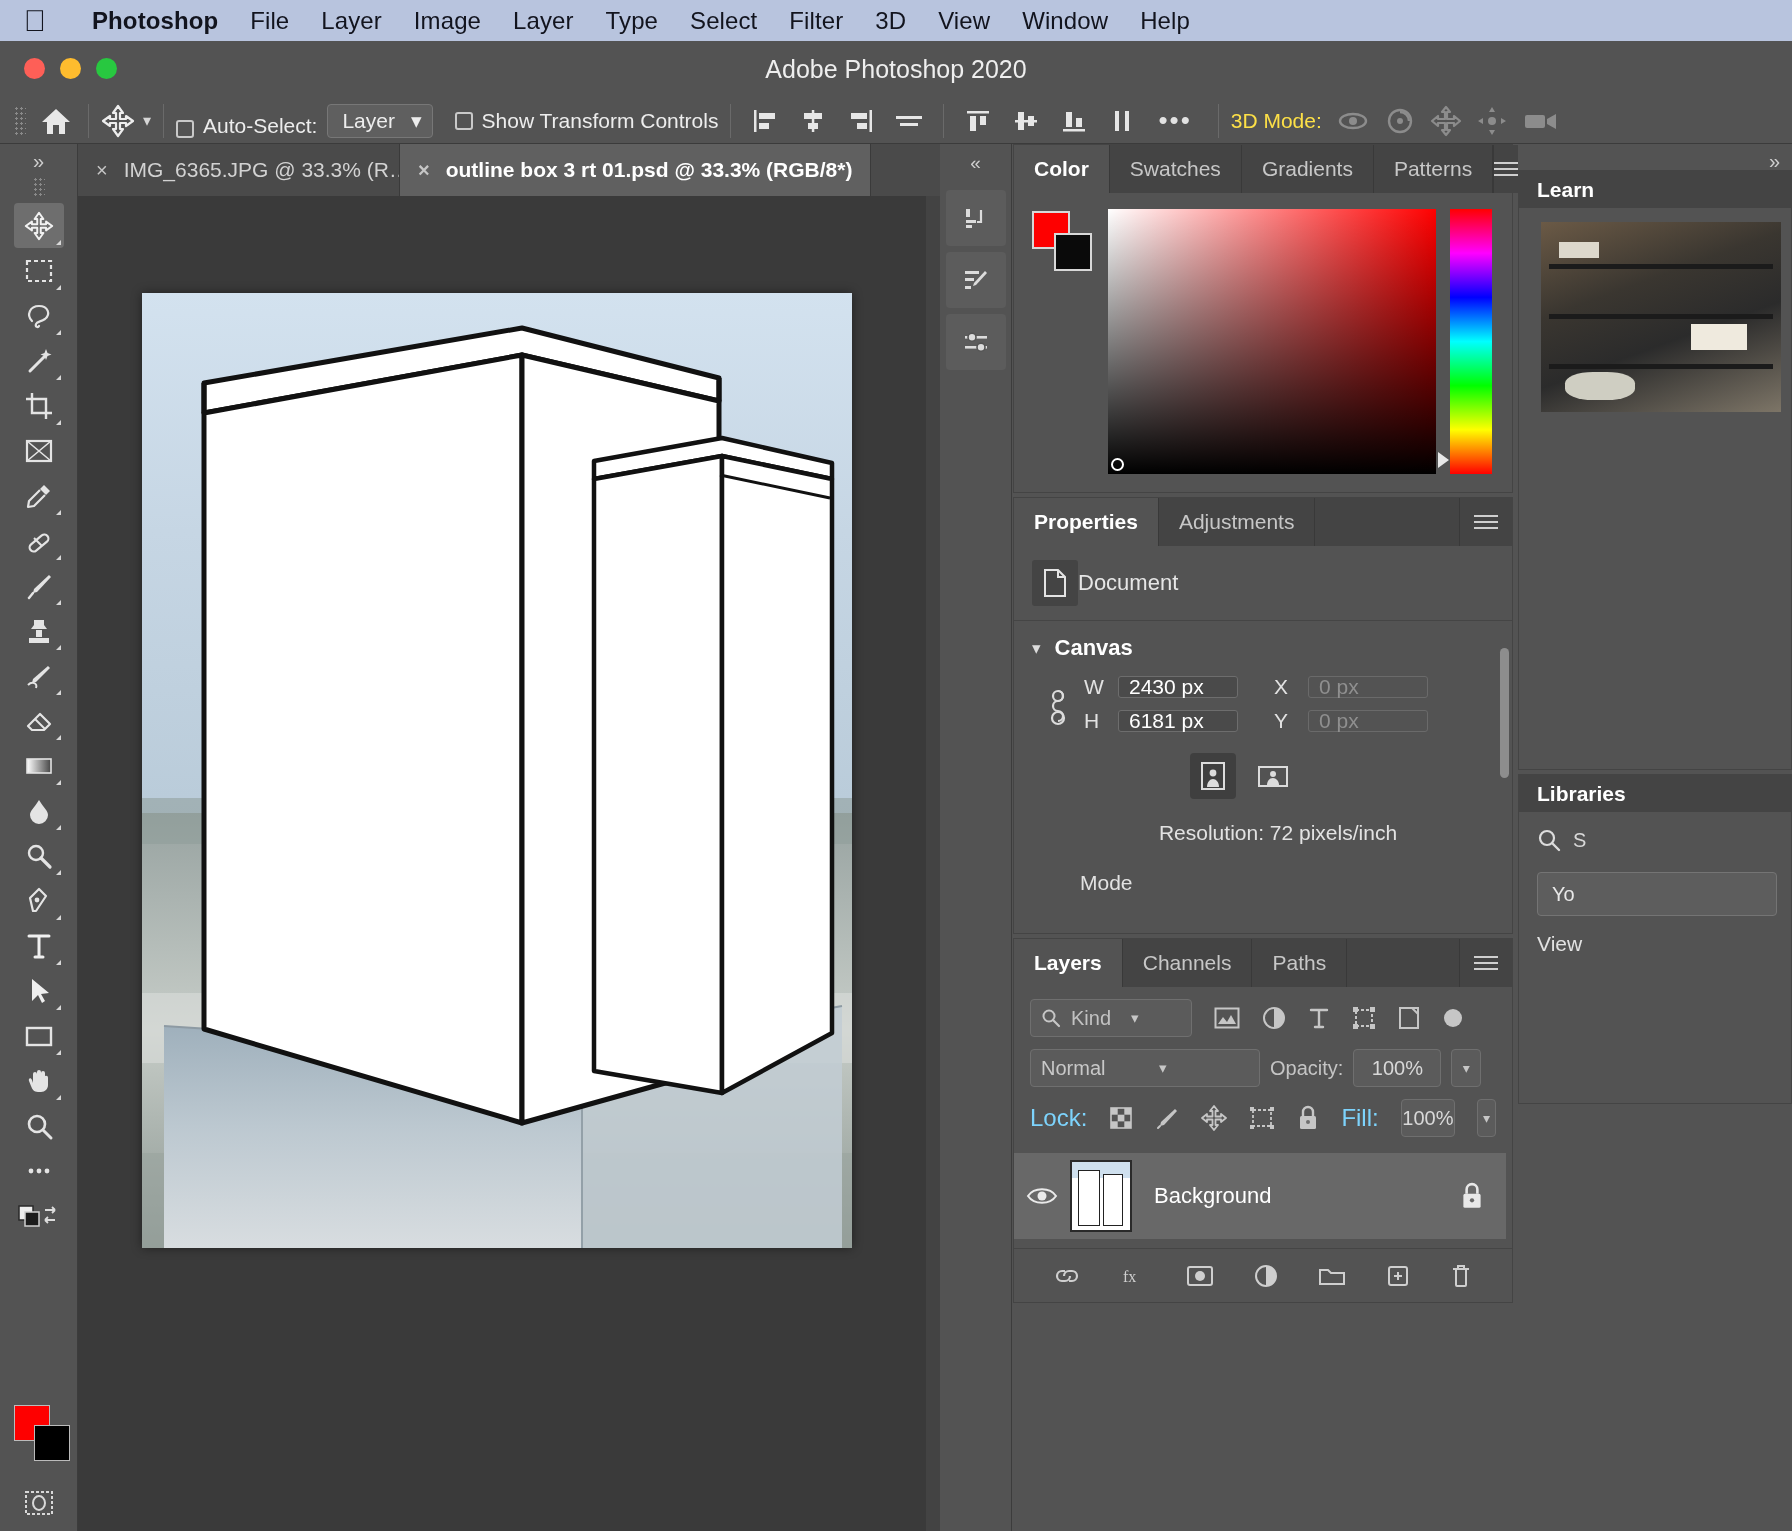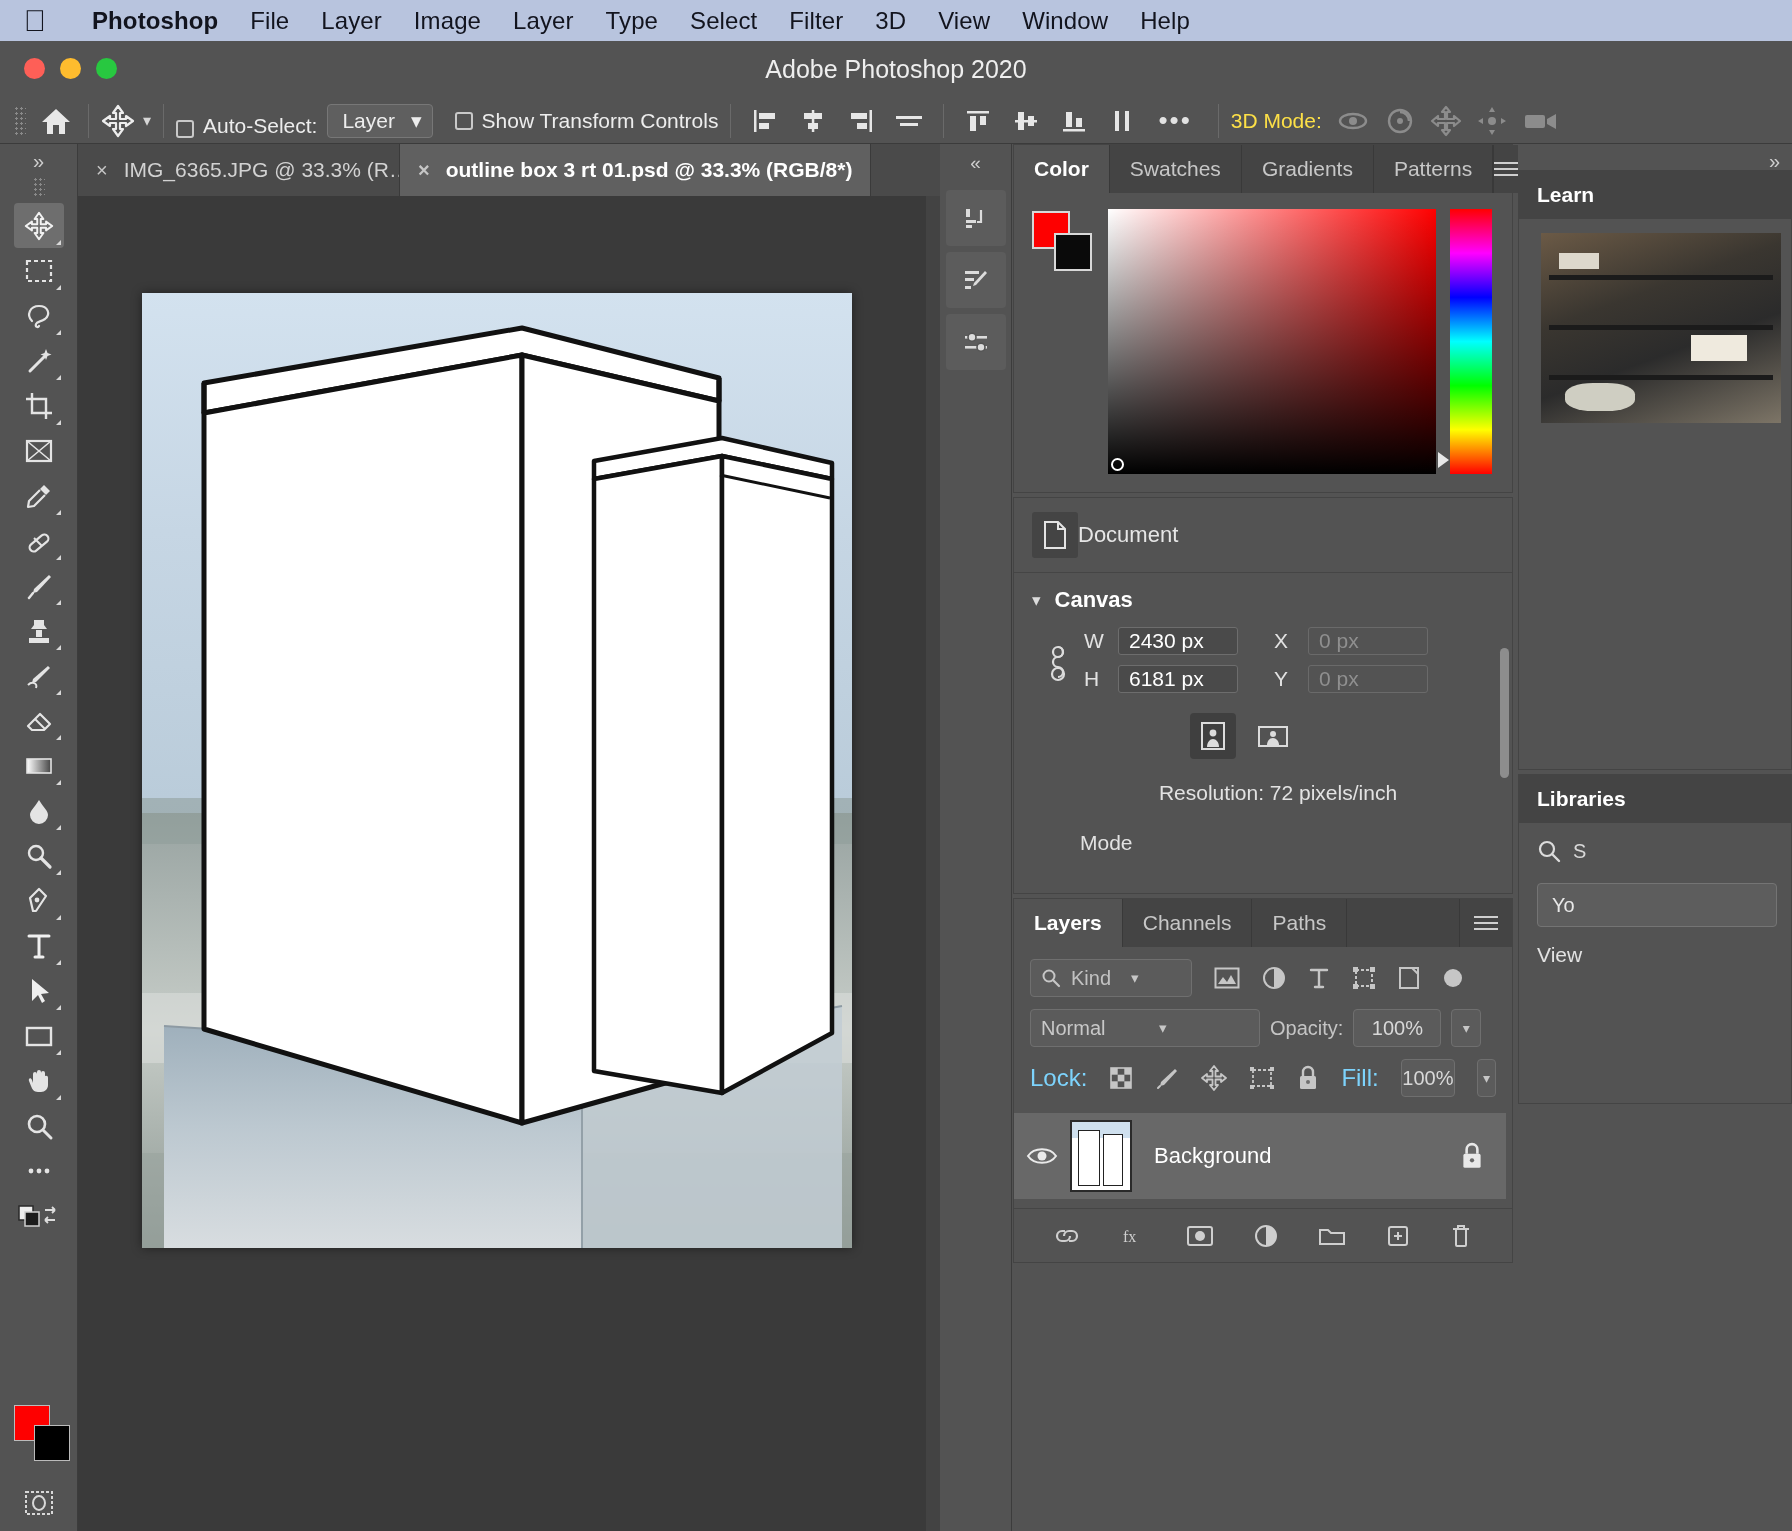--- a/index.html
+++ b/index.html
@@ -226,21 +226,21 @@
   .sec-title { display: flex; align-items: center; gap: 14px; padding: 0 18px 14px; }
   .sec-title .chev { color: #dcdcdc; font-size: 17px; }
   .sec-title b { font-size: 22px; color: #ffffff; }
   .canvas-grid { display: flex; align-items: center; padding: 0 18px; }
   .link-icon { width: 52px; display: flex; justify-content: center; color: #ddd; }
   .fieldrows { flex: 1; }
   .fieldrow { display: flex; align-items: center; gap: 0; margin-bottom: 10px; }
   .flab { font-size: 21px; color: #e2e2e2; width: 34px; text-align: left; }
   .finput {
     background: #4a4a4a; border: 1px solid #6d6d6d; border-radius: 3px;
-    height: 28px; width: 120px; display: flex; align-items: center; padding: 0 10px;
+    height: 22px; width: 120px; display: flex; align-items: center; padding: 0 10px;
     font-size: 21px; color: #ffffff;
   }
   .finput.empty { background: transparent; border-color: #6a6a6a; color: #8f8f8f; }
   .fgap { width: 36px; }
   .orient-row { display: flex; gap: 14px; justify-content: center; padding: 10px 0 8px; margin-left: -40px; }
   .orient-btn {
     width: 46px; height: 46px; border-radius: 4px;
     display: flex; align-items: center; justify-content: center;
   }
   .orient-btn.sel { background: #3f3f3f; }
@@ -299,21 +299,21 @@
     background: #535353; border-top: 1px solid #454545;
     display: flex; align-items: center; justify-content: center; gap: 40px;
   }
 
   
   .farright {
     position: absolute; left: 578px; top: 0; width: 274px; bottom: 0;
     background: #535353;
   }
   .fr-panel { border: 1px solid #444; background: #535353; margin-bottom: 4px; }
-  .fr-tabs { height: 48px; background: #444; display: flex; align-items: center; padding-left: 18px; }
+  .fr-tabs { height: 37px; background: #444; display: flex; align-items: center; padding-left: 18px; }
   .fr-tabs b { font-size: 21px; color: #ffffff; }
   .fr-photo {
     margin: 14px 0 0 22px; width: 240px; height: 190px;
     background: linear-gradient(160deg,#6b5a46 0%,#3a3630 35%,#2b2b2b 60%,#7d7567 100%);
     position: relative; overflow: hidden;
   }
   .fr-photo .shelf { position: absolute; left: 8px; right: 8px; height: 5px; background: #1b1b1b; }
   .fr-photo .book { position: absolute; background: #ddd8cc; }
   .fr-search { display: flex; align-items: center; gap: 12px; padding: 16px 0 14px 18px; }
   .fr-search span { font-size: 20px; color: #d8d8d8; }
@@ -820,20 +820,32 @@
         <div class="sqfield">
           <div class="sq-marker"></div>
         </div>
         <div class="huebar">
           <div class="hue-arrow"></div>
         </div>
       </div>
     </div>
 
     <div class="panel" style="position:relative;">
+      <div class="panel-tabs">
+        <div class="ptab active">Properties</div>
+        <div class="ptab">Adjustments</div>
+        <div class="ptab-filler"></div>
+        <div class="ptab-menu">
+          <div class="hamb">
+              <i></i>
+              <i></i>
+              <i></i>
+            </div>
+        </div>
+      </div>
 
       <div class="prop-head">
         <div class="doc-icon-box">
           <svg width="26" height="30" viewBox="0 0 26 30">
               <path d="M3 2 H16 L23 9 V28 H3 Z" fill="none" stroke="#e4e4e4" stroke-width="2"></path>
               <path d="M16 2 V9 H23" fill="none" stroke="#e4e4e4" stroke-width="2"></path>
             </svg>
         </div>
         <span>Document</span>
       </div>

